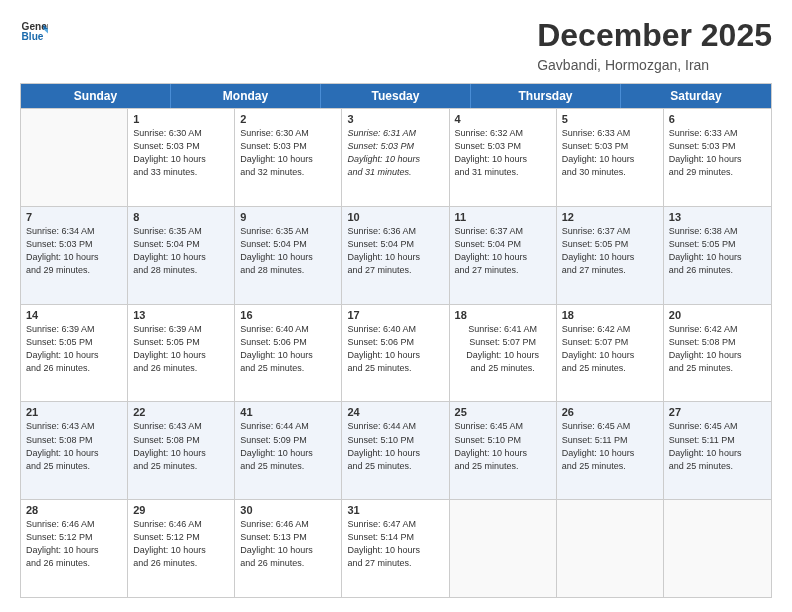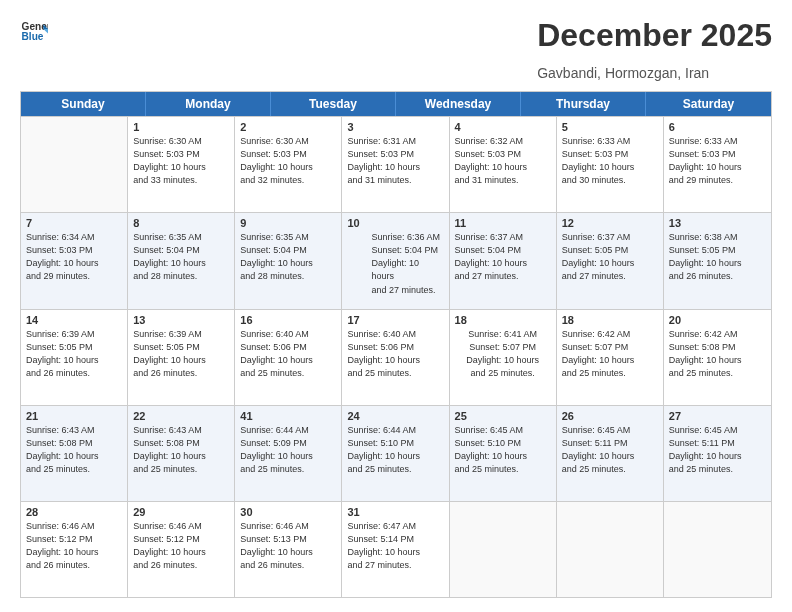--- a/index.html
+++ b/index.html
@@ -38,31 +38,31 @@
     }
     .month-title {
       font-size: 32px;
       font-weight: bold;
       color: #333;
       line-height: 1.1;
     }
     .subtitle {
       font-size: 14px;
       color: #555;
-      margin-top: 12px;
+      margin-top: 4px;
     }
     .calendar {
       flex: 1;
       display: flex;
       flex-direction: column;
       border: 1px solid #ccc;
     }
     .cal-header {
       display: grid;
-      grid-template-columns: repeat(6, 1fr);
+      grid-template-columns: repeat(5, 1fr);
       background: #2a6db5;
     }
     .cal-header-cell {
       color: #fff;
       font-size: 12px;
       font-weight: bold;
       text-align: center;
       padding: 5px 2px;
       border-right: 1px solid #4a8dd5;
     }
@@ -124,21 +124,20 @@
       <div class="month-title">December 2025</div>
       <div class="subtitle">Gavbandi, Hormozgan, Iran</div>
     </div>
   </div>
 
   <div class="calendar">
     <div class="cal-header">
     <div class="cal-header-cell">Sunday</div>
         <div class="cal-header-cell">Monday</div>
         <div class="cal-header-cell">Tuesday</div>
-        <div class="cal-header-cell">Wednesday</div>
         <div class="cal-header-cell">Thursday</div>
         <div class="cal-header-cell">Saturday</div>
       </div>
     <div class="cal-body">
     <div class="cal-row">
           <div class="cal-cell empty"></div>
           <div class="cal-cell">
             <div class="cell-day">1</div>
             <div class="cell-info" style="white-space: pre-line;">Sunrise: 6:30 AM
 Sunset: 5:03 PM
@@ -147,21 +146,21 @@
           </div>
           <div class="cal-cell">
             <div class="cell-day">2</div>
             <div class="cell-info" style="white-space: pre-line;">Sunrise: 6:30 AM
 Sunset: 5:03 PM
 Daylight: 10 hours
 and 32 minutes.</div>
           </div>
           <div class="cal-cell">
             <div class="cell-day">3</div>
-            <div class="cell-info" style="white-space: pre-line;">Sunrise: 6:31 AM
+            <div class="cell-info" style="white-space: pre-line; font-style: italic;">Sunrise: 6:31 AM
 Sunset: 5:03 PM
 Daylight: 10 hours
 and 31 minutes.</div>
           </div>
           <div class="cal-cell">
             <div class="cell-day">4</div>
             <div class="cell-info" style="white-space: pre-line;">Sunrise: 6:32 AM
 Sunset: 5:03 PM
 Daylight: 10 hours
 and 31 minutes.</div>
@@ -198,21 +197,21 @@
           </div>
           <div class="cal-cell">
             <div class="cell-day">9</div>
             <div class="cell-info" style="white-space: pre-line;">Sunrise: 6:35 AM
 Sunset: 5:04 PM
 Daylight: 10 hours
 and 28 minutes.</div>
           </div>
           <div class="cal-cell">
             <div class="cell-day">10</div>
-            <div class="cell-info" style="white-space: pre-line; margin-left: 24px;">Sunrise: 6:36 AM
+            <div class="cell-info" style="white-space: pre-line;">Sunrise: 6:36 AM
 Sunset: 5:04 PM
 Daylight: 10 hours
 and 27 minutes.</div>
           </div>
           <div class="cal-cell">
             <div class="cell-day">11</div>
             <div class="cell-info" style="white-space: pre-line;">Sunrise: 6:37 AM
 Sunset: 5:04 PM
 Daylight: 10 hours
 and 27 minutes.</div>

